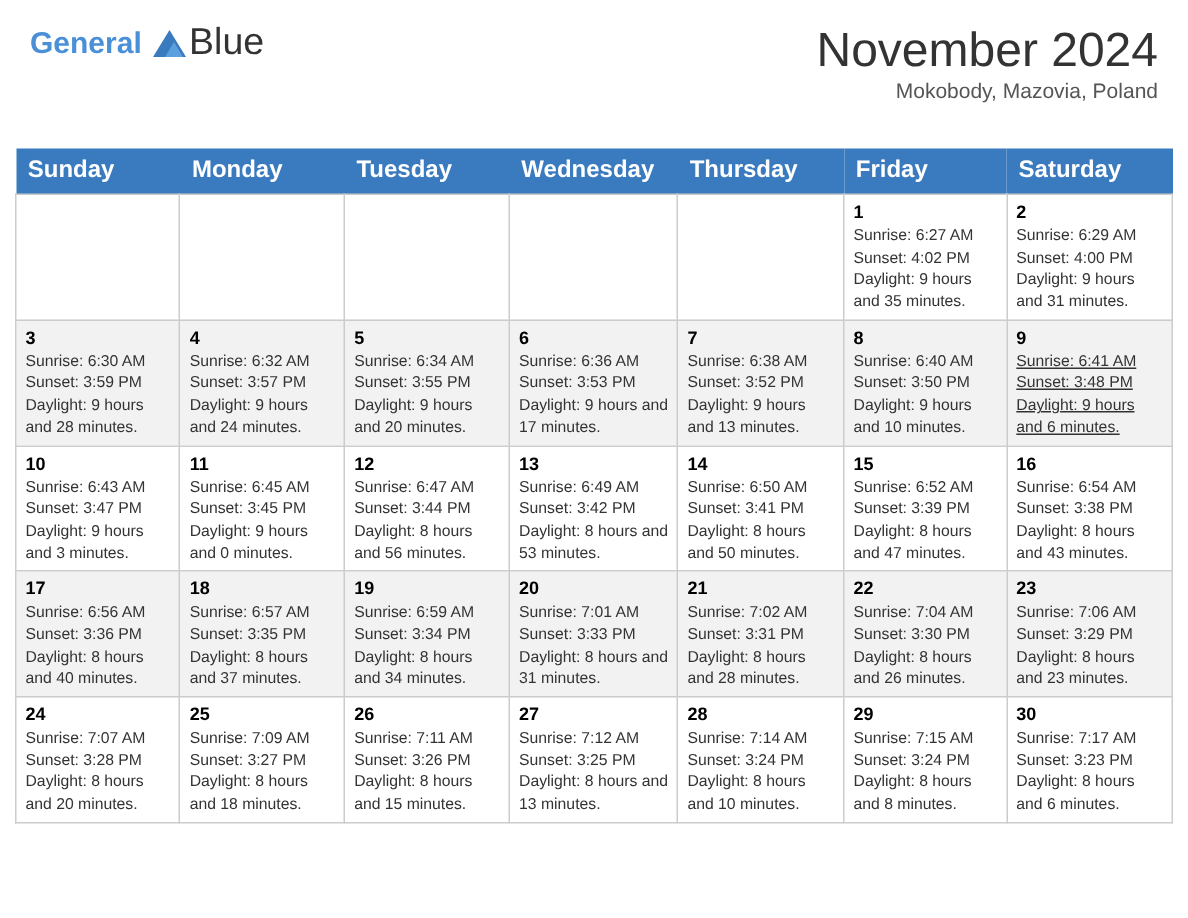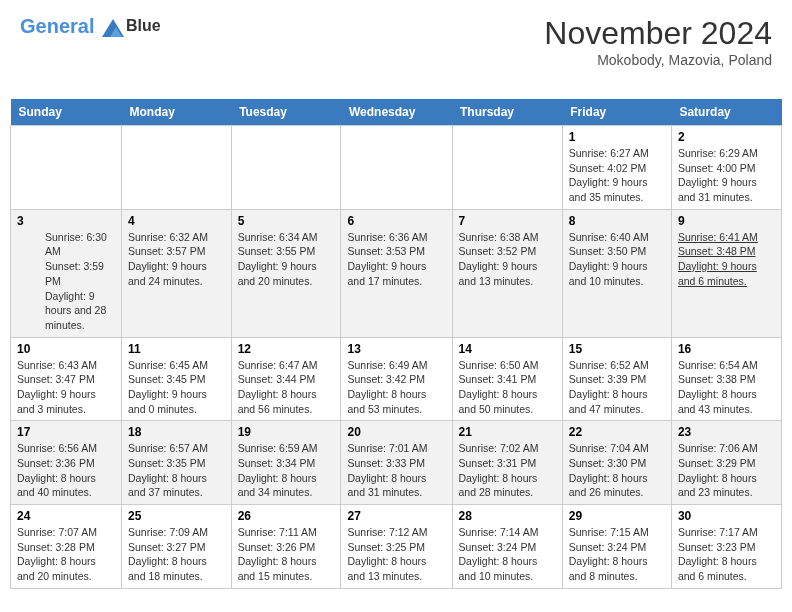--- a/index.html
+++ b/index.html
@@ -37,21 +37,21 @@
       width: 100%;
       border-collapse: collapse;
       font-size: 11px;
     }
     .calendar th {
       background-color: #3a7abf;
       color: white;
       text-align: left;
       padding: 6px 8px;
       font-weight: bold;
-      font-size: 12px;
+      font-size: 16px;
     }
     .calendar td {
       border: 1px solid #ccc;
       vertical-align: top;
       padding: 4px 6px;
       width: 113px;
       min-height: 80px;
       background: #fff;
     }
     .calendar tr:nth-child(even) td {
@@ -82,21 +82,21 @@
   <div class="logo">
     <div>
       <div style="display:flex;align-items:center;">
         <div style="font-size:20px;font-weight:bold;color:#333;line-height:1.1;">
           <span style="color:#4a90d9;">General</span>
           <svg style="display:inline-block;vertical-align:middle;margin-left:2px;" width="22" height="18" viewBox="0 0 22 18">
             <polygon points="0,18 11,0 22,18" fill="#3a7abf"></polygon>
             <polygon points="8,18 14,8 20,18" fill="#5aa0df"></polygon>
           </svg>
         </div>
-        <div style="font-size:16px;font-weight:bold;color:#333;margin-left:2px;line-height:1.1;">Blue</div>
+        <div style="font-size:25px;font-weight:normal;color:#333;margin-left:2px;line-height:1.1;">Blue</div>
       </div>
     </div>
   </div>
   <div class="title-block">
     <div class="month-title">November 2024</div>
     <div class="location">Mokobody, Mazovia, Poland</div>
   </div>
 </div>
 
 <table class="calendar">
@@ -127,21 +127,21 @@
         <td>
           <span class="day-number">2</span>
           <div class="day-info" style="white-space: pre-line;">Sunrise: 6:29 AM
 Sunset: 4:00 PM
 Daylight: 9 hours and 31 minutes.</div>
         </td>
       </tr>
       <tr>
         <td>
           <span class="day-number">3</span>
-          <div class="day-info" style="white-space: pre-line; margin-left: 28px;">Sunrise: 6:30 AM
+          <div class="day-info" style="white-space: pre-line;">Sunrise: 6:30 AM
 Sunset: 3:59 PM
 Daylight: 9 hours and 28 minutes.</div>
         </td>
         <td>
           <span class="day-number">4</span>
           <div class="day-info" style="white-space: pre-line;">Sunrise: 6:32 AM
 Sunset: 3:57 PM
 Daylight: 9 hours and 24 minutes.</div>
         </td>
         <td>

